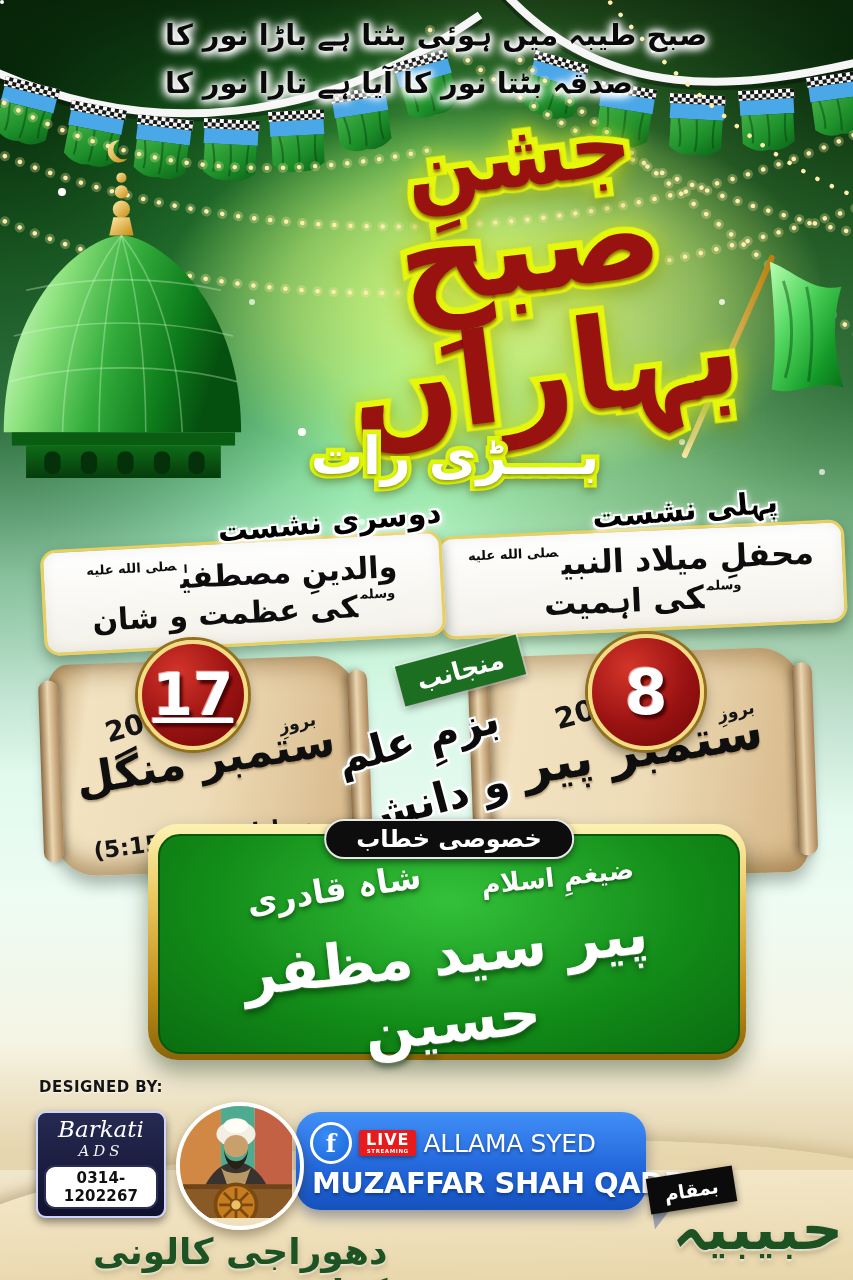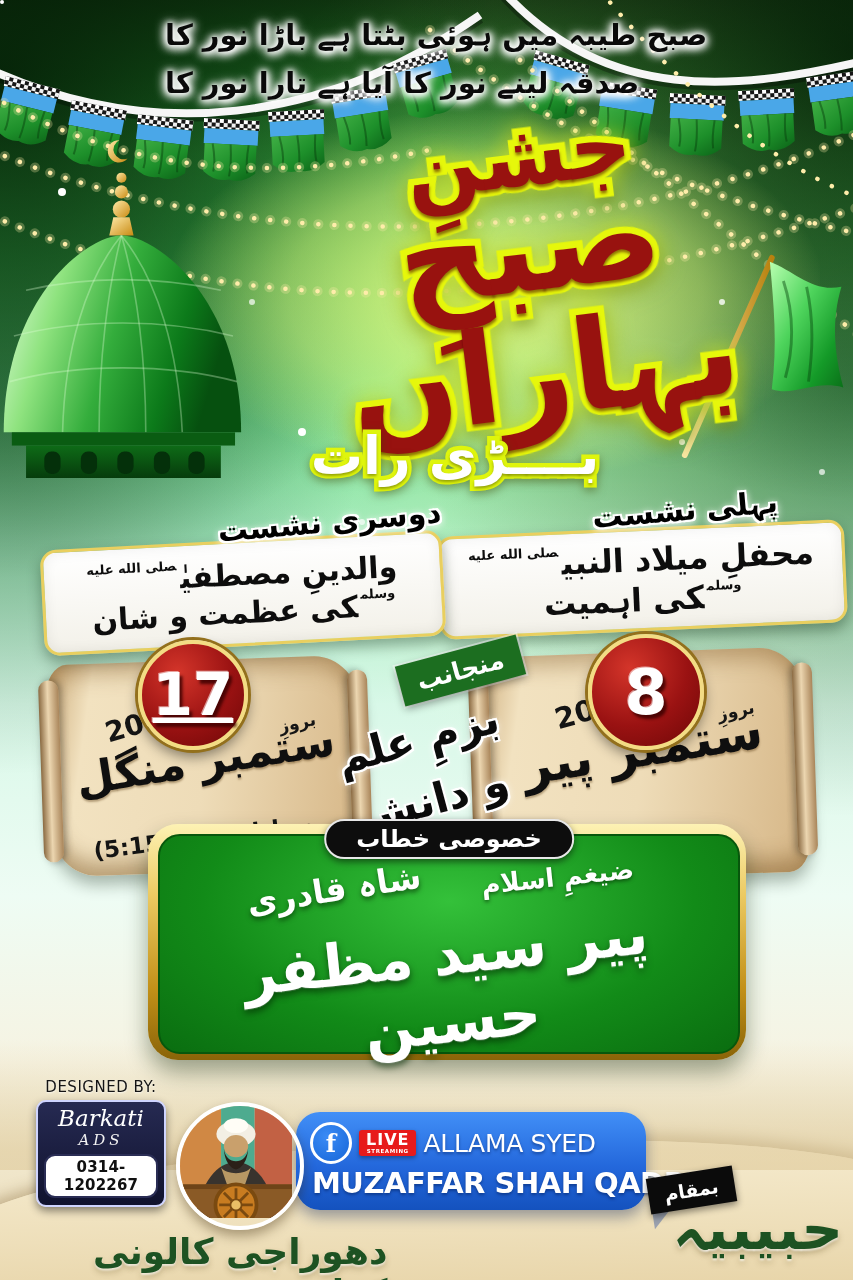--- a/index.html
+++ b/index.html
@@ -105,23 +105,23 @@
     box-shadow:0 3px 7px rgba(0,0,0,.5);}
   .honorific{position:absolute;top:26px;right:104px;transform:rotate(-6deg);direction:rtl;
     color:#fff;font-size:26px;font-weight:bold;text-shadow:0 2px 4px rgba(0,40,0,.6);}
   .name-suffix{position:absolute;top:34px;left:86px;transform:rotate(-9deg);direction:rtl;
     color:#fff;font-size:33px;font-weight:bold;text-shadow:0 3px 5px rgba(0,40,0,.6);}
   .name-main{position:absolute;left:0;right:0;top:84px;transform:rotate(-6deg);direction:rtl;
     text-align:center;color:#fff;font-size:58px;font-weight:bold;
     text-shadow:0 4px 7px rgba(0,40,0,.65),0 1px 0 rgba(255,255,255,.35);}
   
   .designer{position:absolute;left:36px;top:1078px;width:130px;z-index:8;text-align:center;}
-  .designer-heading{font-size:15px;font-weight:normal;color:#141414;letter-spacing:.5px;
+  .designer-heading{font-size:15px;font-weight:bold;color:#141414;letter-spacing:.5px;
     text-shadow:0 1px 2px rgba(255,255,255,.8);}
-  .brand-box{margin-top:4px;background:linear-gradient(180deg,#262a52 0%,#10122e 100%);
+  .brand-box{margin-top:15px;background:linear-gradient(180deg,#262a52 0%,#10122e 100%);
     border:2px solid #cfd4ff;border-radius:10px;padding:5px 6px 7px;box-shadow:0 4px 8px rgba(0,0,0,.45);}
   .brand-name{font-family:"DejaVu Serif","Liberation Serif",serif;font-style:italic;
     font-size:23px;color:#fff;line-height:1;}
   .brand-sub{font-family:"DejaVu Serif","Liberation Serif",serif;font-style:italic;
     font-size:15px;color:#f2f2f2;letter-spacing:4px;margin-top:1px;}
   .phone-pill{margin-top:5px;background:#fff;border:2px solid #2a2d55;border-radius:11px;
     font-size:15px;font-weight:bold;color:#101010;padding:2px 2px;letter-spacing:.2px;}
   
   .speaker-photo{position:absolute;left:176px;top:1102px;width:120px;height:120px;z-index:9;
     border-radius:50%;border:4px solid #fff;overflow:hidden;box-shadow:0 6px 12px rgba(60,40,10,.4);}
@@ -283,21 +283,21 @@
     </defs>
     <line x1="36" y1="214" x2="126" y2="10" stroke="url(#goldp)" stroke-width="6" stroke-linecap="round"></line>
     <path d="M124,14 C150,24 168,46 198,40 C188,74 190,106 200,144 C168,136 150,154 126,146 C132,100 128,58 124,14 Z" fill="url(#flg)"></path>
     <path d="M138,34 C150,70 148,106 140,134 M162,40 C170,76 168,108 164,138" stroke="rgba(6,70,14,.45)" stroke-width="3" fill="none"></path>
   </svg>
 
   <div class="sparkles"></div>
 
   <div class="couplet">
     <div>صبح طیبہ میں ہوئی بٹتا ہے باڑا نور کا</div>
-    <div>صدقہ لینے نور کا آیا ہے تارا نور کا</div>
+    <div>صدقہ بٹتا نور کا آیا ہے تارا نور کا</div>
   </div>
 
   <div class="main-title">
     <div class="txt-stack mt-l1">
       <span class="txt-stroke mt-stroke">جشنِ</span>
       <span class="txt-fill mt-fill">جشنِ</span>
     </div>
     <div class="txt-stack mt-l2">
       <span class="txt-stroke mt-stroke">صبحِ بہاراں</span>
       <span class="txt-fill mt-fill">صبحِ بہاراں</span>

